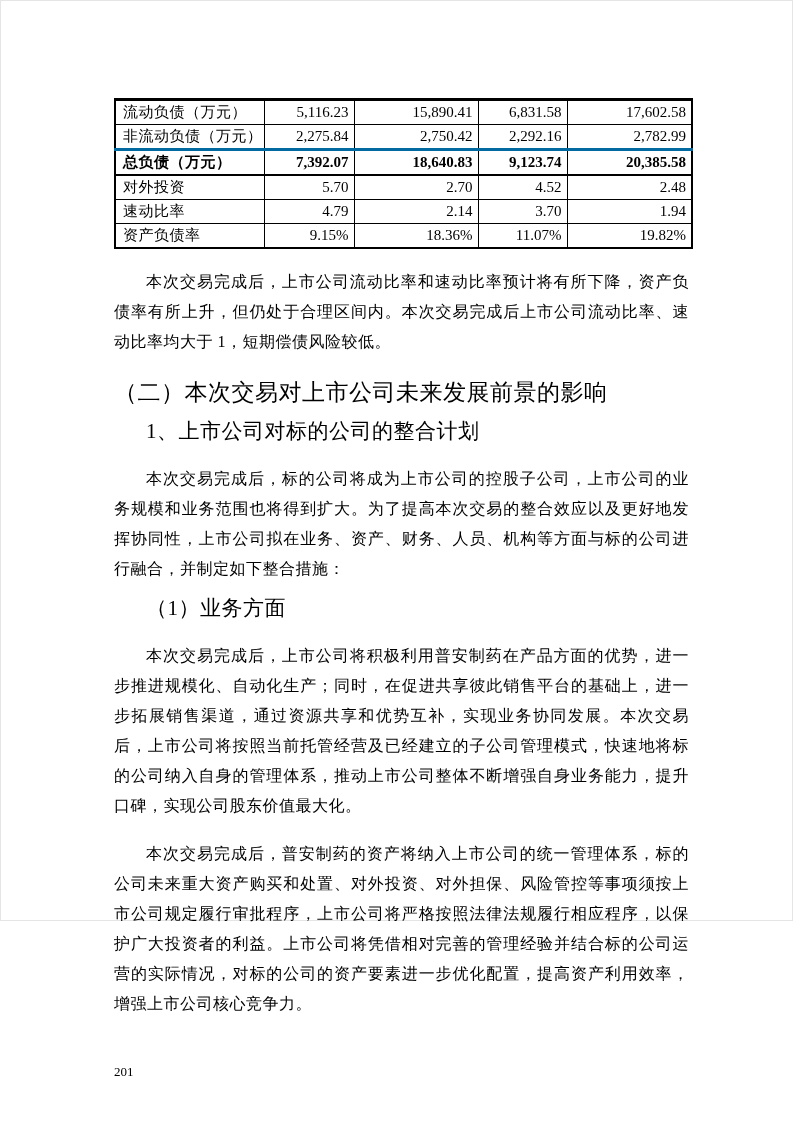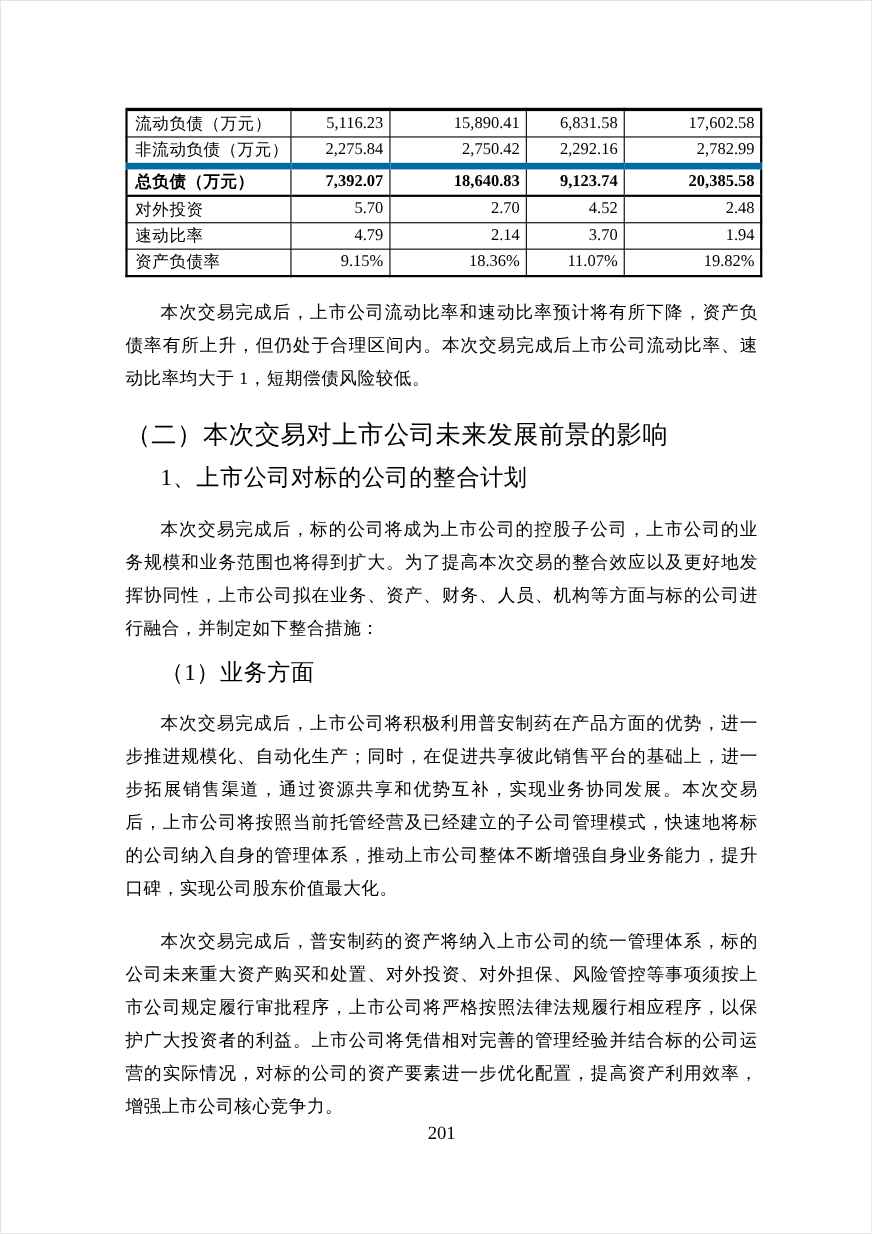--- a/index.html
+++ b/index.html
@@ -9,21 +9,21 @@
     width: 793px;
     height: 1122px;
     overflow: hidden;
     font-family: "Liberation Serif", "DejaVu Serif", serif;
     color: #000000;
   }
   .page {
     position: absolute;
     top: 0; left: 0;
     width: 793px;
-    height: 1122px;
+    height: 921px;
     box-sizing: border-box;
     border: 1px solid #e5e5e5;
     padding: 97px 105px 0 113px;
     background: #ffffff;
   }
   
   table.fin {
     border-collapse: collapse;
     table-layout: fixed;
     width: 577px;
@@ -42,21 +42,21 @@
     text-align: left;
     padding-left: 7px;
     letter-spacing: 0.5px;
   }
   table.fin td.num {
     text-align: right;
     padding-right: 5px;
   }
   table.fin tr.bold td {
     font-weight: bold;
-    border-top: 6px solid #0369a1;
+    border-top: 3px solid #0369a1;
     border-bottom: 2px solid #000;
   }
   
   .para {
     width: 575px;
     margin: 18px 0 0 0;
     font-size: 16px;
     line-height: 30px;
     letter-spacing: 0.5px;
     text-align: justify;
@@ -75,24 +75,24 @@
     width: 575px;
     margin: 9px 0 0 0;
     font-size: 21px;
     line-height: 30px;
     letter-spacing: 0.5px;
     text-indent: 32px;
   }
   .pagenum {
     position: absolute;
     left: 113px;
-    top: 1019px;
+    top: 1063px;
     width: 575px;
-    text-align: center;
-    font-size: 17px;
+    text-align: left;
+    font-size: 13px;
   }
 </style>
 </head>
 <body>
 
 <div class="page">
 
   <table class="fin">
     <colgroup>
       <col style="width:149px">

